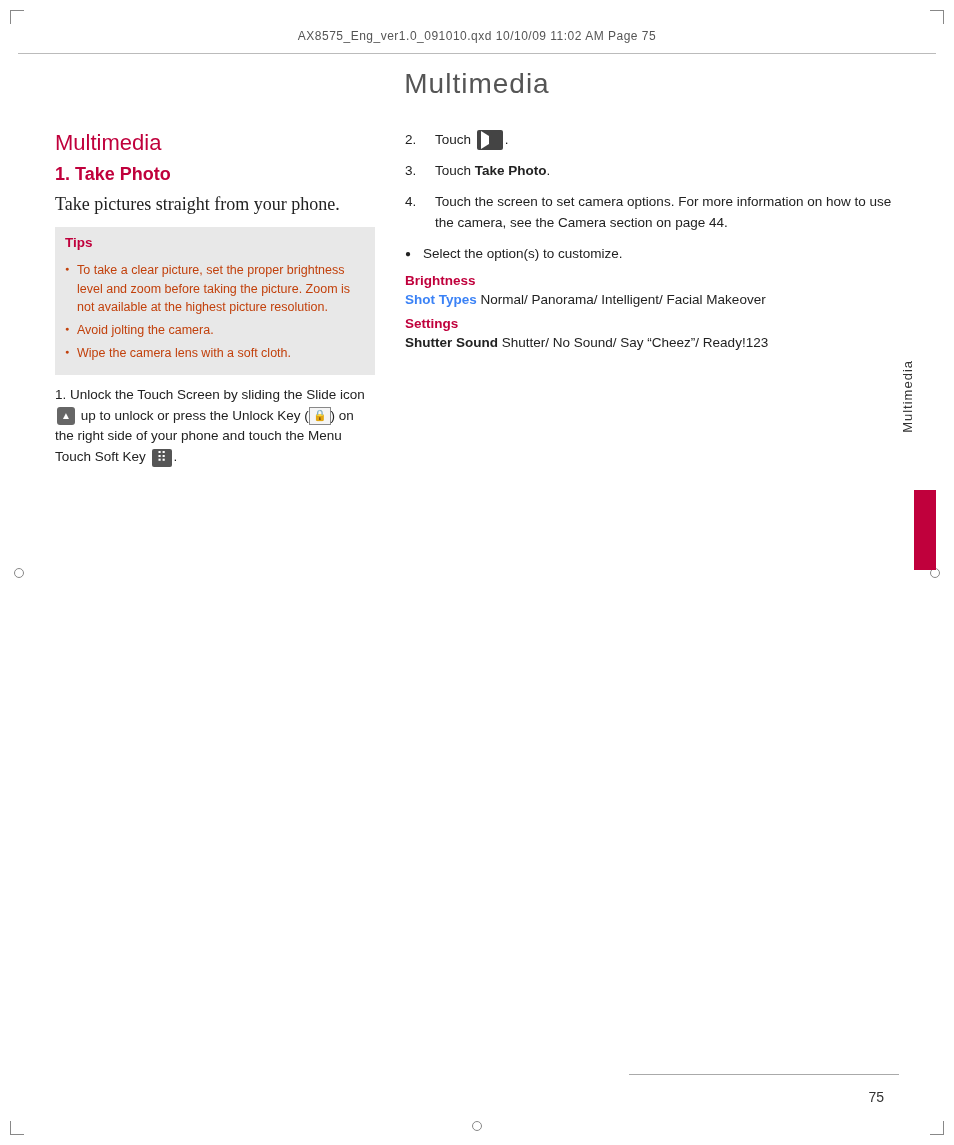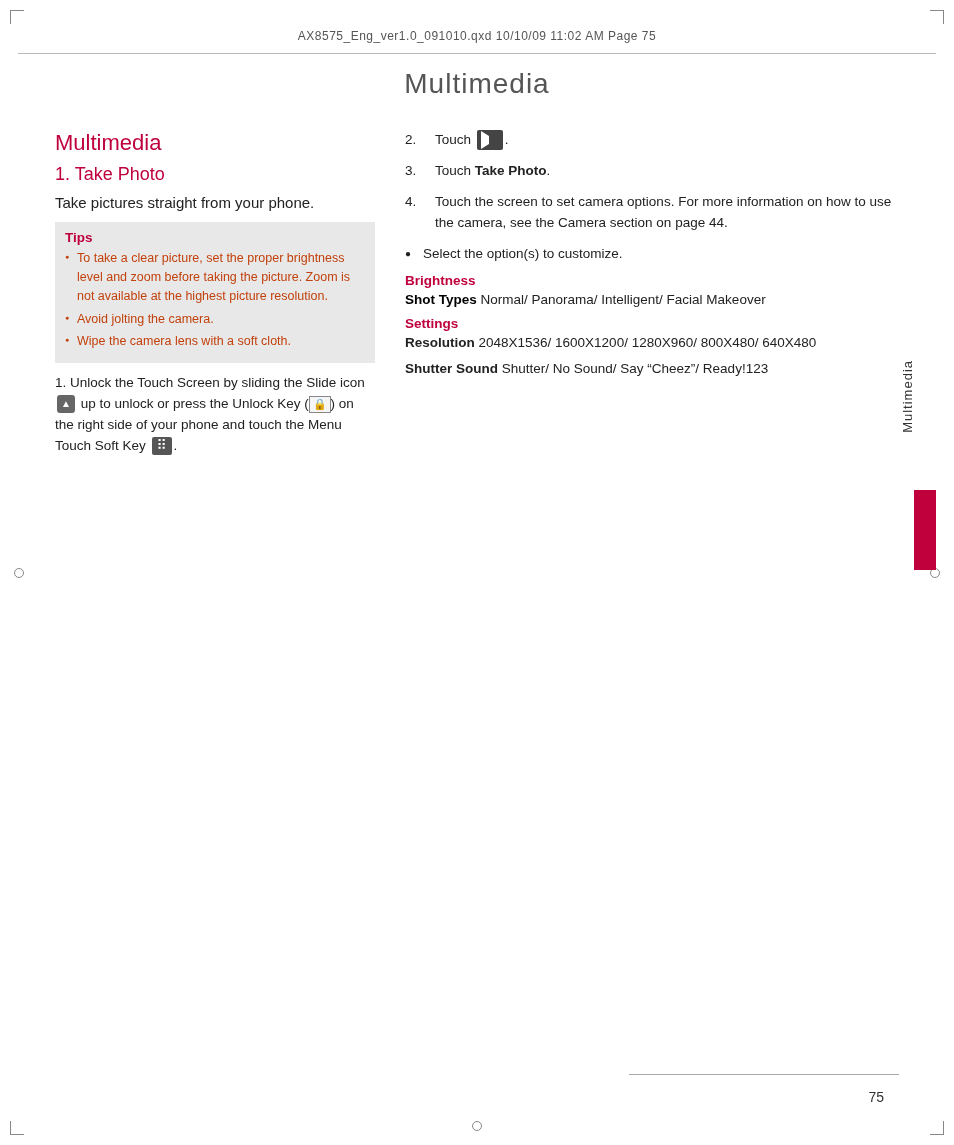--- a/index.html
+++ b/index.html
@@ -121,45 +121,46 @@
     
     .main-section-title {
       font-size: 22px;
       color: #c0003c;
       font-weight: 400;
       margin-bottom: 8px;
     }
     .sub-section-title {
       font-size: 18px;
       color: #c0003c;
-      font-weight: 400;
+      font-weight: 700;
       margin-bottom: 6px;
       margin-top: 4px;
     }
 
     
     .body-text {
-      font-size: 15px;
+      font-size: 18px;
       line-height: 1.55;
       color: #222;
       margin-bottom: 8px;
+      font-family: Liberation Serif, serif;
     }
 
     
     .tips-box {
       background: #e8e8e8;
       border: none;
       padding: 8px 10px;
       margin-bottom: 10px;
     }
     .tips-title {
       font-size: 13.5px;
       font-weight: bold;
       color: #c0003c;
-      margin-bottom: 4px;
+      margin-bottom: 11px;
     }
     .tips-item {
       font-size: 12.5px;
       line-height: 1.5;
       color: #c2410c;
       padding-left: 12px;
       position: relative;
       margin-bottom: 4px;
     }
     .tips-item::before {
@@ -404,28 +405,25 @@
     </div>
 
     <div class="bullet-item">
       <span>Select the option(s) to customize.</span>
     </div>
 
     <div class="feature-heading">Brightness</div>
 
 
     <div class="feature-text">
-      <span class="label-bold" style="color:#000000;">Shot Types</span><span> Normal/ Panorama/ Intelligent/ Facial Makeover</span>
+      <span class="label-bold" style="color:#3b82f6;">Shot Types</span><span> Normal/ Panorama/ Intelligent/ Facial Makeover</span>
     </div>
 
     <div class="feature-heading">Settings</div>
 
-    <div class="feature-text">
-      <span class="label-bold">Resolution</span><span> 2048X1536/ 1600X1200/ 1280X960/ 800X480/ 640X480</span>
-    </div>
 
     <div class="feature-text">
       <span class="label-bold">Shutter Sound</span><span> Shutter/ No Sound/ Say “Cheez”/ Ready!123</span>
     </div>
 
   </div>
 
 </div>
 
 </body></html>

